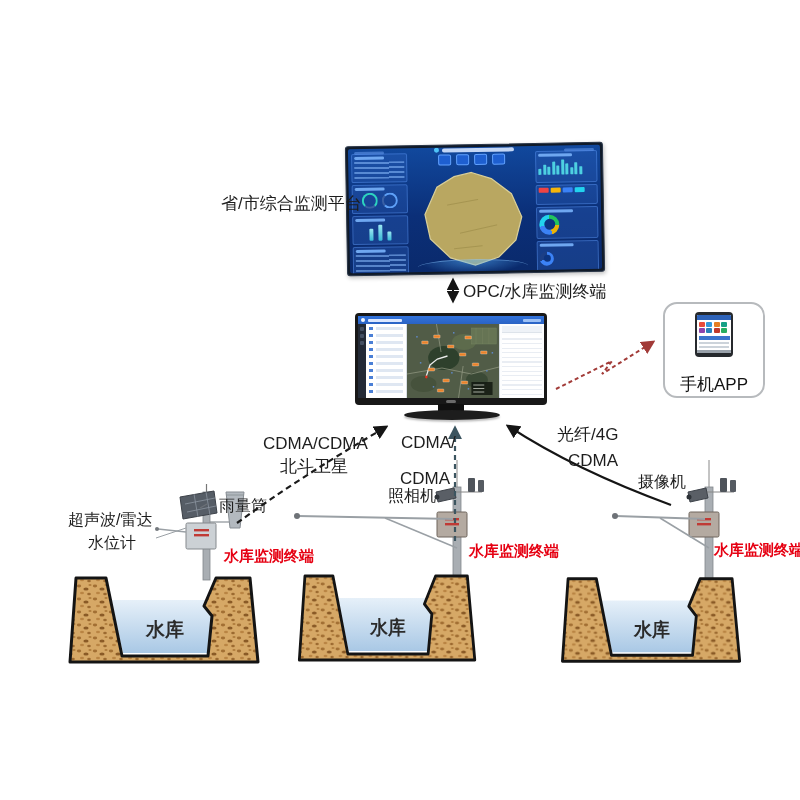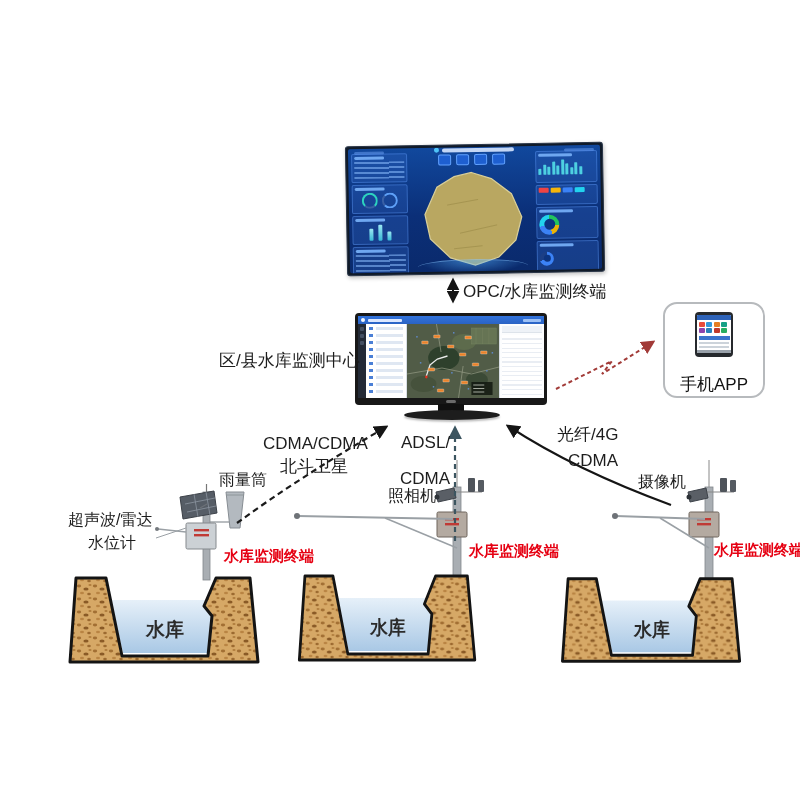--- a/index.html
+++ b/index.html
@@ -386,31 +386,31 @@
         <path d="M0,0 L10,5 L0,10 z" fill="#a23b38"></path>
       </marker>
     </defs>
     <line x1="453" y1="280" x2="453" y2="301" stroke="#151515" stroke-width="2" marker-start="url(#mBlack)" marker-end="url(#mBlack)"></line>
     <path d="M237,523 Q300,477 386,427" fill="none" stroke="#1a1a1a" stroke-width="2.2" stroke-dasharray="6 4" marker-end="url(#mBlack)"></path>
     <path d="M455,541 L455,428" fill="none" stroke="#3c5560" stroke-width="2.2" stroke-dasharray="5 4" marker-end="url(#mSlate)"></path>
     <path d="M671,505 Q575,470 508,426" fill="none" stroke="#151515" stroke-width="2.2" marker-end="url(#mBlack)"></path>
     <path d="M556,389 L612,361 L602,374 L653,342" fill="none" stroke="#a23b38" stroke-width="2" stroke-dasharray="4 3" marker-end="url(#mRed)"></path>
   </svg>
 
+  <div class="lbl" style="left:221px;top:194px">省/市综合监测平台</div>
   <div class="lbl" style="left:463px;top:282px">OPC/水库监测终端</div>
-  <div class="lbl" style="left:219px;top:351px">区/县水库监测中心</div>
 
   <div class="lbl" style="left:263px;top:434px">CDMA/CDMA</div>
   <div class="lbl" style="left:280px;top:457px">北斗卫星</div>
-  <div class="lbl" style="left:401px;top:433px">ADSL/</div>
+  <div class="lbl" style="left:401px;top:433px">CDMA/</div>
   <div class="lbl" style="left:400px;top:469px">CDMA</div>
   <div class="lbl" style="left:557px;top:425px">光纤/4G</div>
   <div class="lbl" style="left:568px;top:451px">CDMA</div>
 
-  <div class="lbl small" style="left:219px;top:471px">雨量筒</div>
+  <div class="lbl small" style="left:219px;top:497px">雨量筒</div>
   <div class="lbl small" style="left:68px;top:511px">超声波/雷达</div>
   <div class="lbl small" style="left:88px;top:534px">水位计</div>
   <div class="lbl small" style="left:388px;top:487px">照相机</div>
   <div class="lbl small" style="left:638px;top:473px">摄像机</div>
 
   <div class="lbl red" style="left:224px;top:547px">水库监测终端</div>
   <div class="lbl red" style="left:469px;top:542px">水库监测终端</div>
   <div class="lbl red" style="left:714px;top:541px">水库监测终端</div>
 
 </div>

